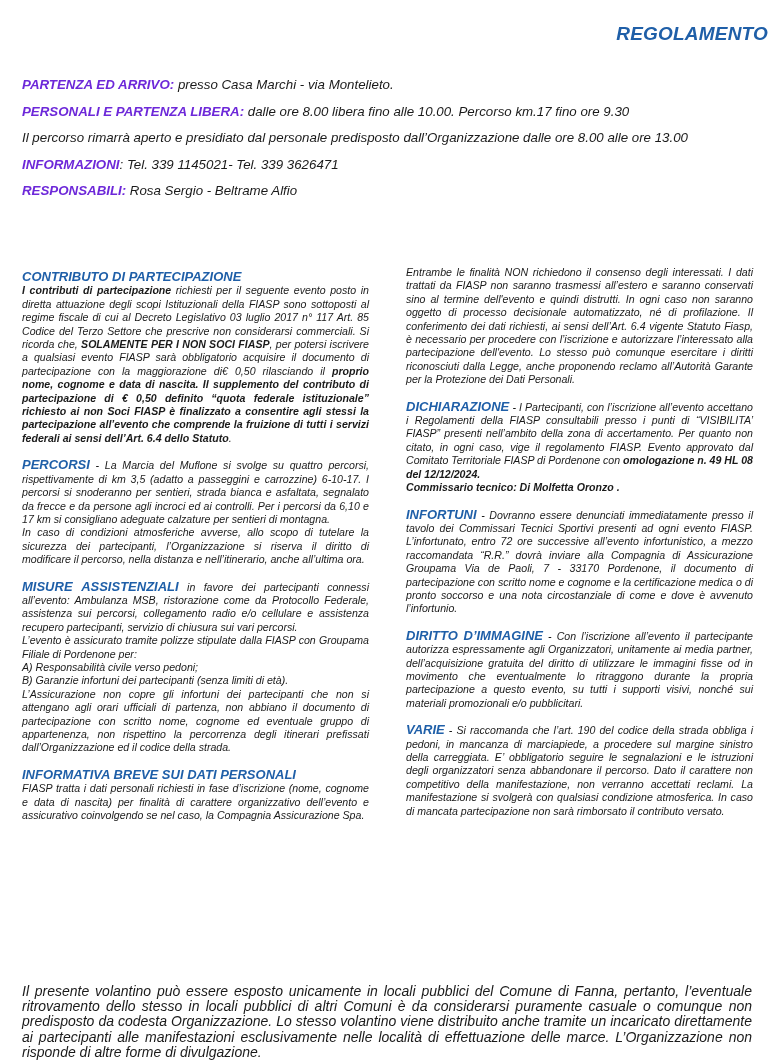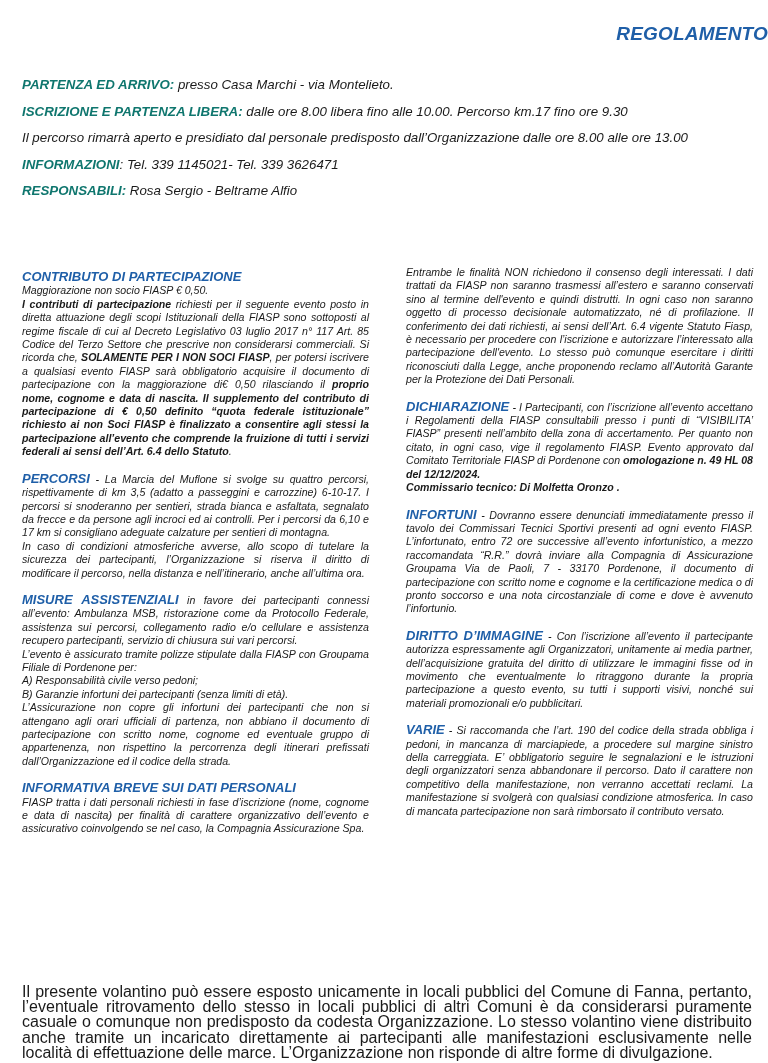--- a/index.html
+++ b/index.html
@@ -27,21 +27,21 @@
       position: absolute;
       left: 22px;
       top: 72px;
       width: 740px;
       font-size: 13.3px;
       font-style: italic;
       line-height: 26.5px;
       font-family: "Liberation Sans Narrow", "Liberation Sans", sans-serif;
     }
     .info .row { white-space: nowrap; }
-    .info .lbl { color: #0f766e; font-weight: bold; }
+    .info .lbl { color: #6d28d9; font-weight: bold; }
     .col {
       position: absolute;
       font-size: 10.6px;
       font-style: italic;
       line-height: 13.4px;
       text-align: justify;
       margin-top: 32px;
     }
     .col-left { left: 22px; top: 238px; width: 347px; }
     .col-right { left: 406px; top: 234px; width: 347px; }
@@ -54,52 +54,52 @@
       font-style: italic;
     }
     .h-block { display: block; margin-bottom: 1px; }
     .b { font-weight: bold; }
     .u { }
     .footer {
       position: absolute;
       left: 22px;
       top: 984px;
       width: 730px;
-      font-size: 16px;
+      font-size: 14px;
+      font-style: italic;
       line-height: 15.2px;
       text-align: justify;
     }
   </style>
 </head>
 <body>
 
 <h1 class="title">REGOLAMENTO</h1>
 
 <div class="info">
   <div class="row">
     <span class="lbl">PARTENZA ED ARRIVO:</span><span> presso Casa Marchi -  via Montelieto.</span>
   </div>
   <div class="row">
-    <span class="lbl">ISCRIZIONE E PARTENZA LIBERA:</span><span> dalle ore 8.00 libera fino alle 10.00. Percorso km.17 fino ore 9.30</span>
+    <span class="lbl">PERSONALI E PARTENZA LIBERA:</span><span> dalle ore 8.00 libera fino alle 10.00. Percorso km.17 fino ore 9.30</span>
   </div>
   <div class="row">
     <span>Il percorso rimarrà aperto e presidiato dal personale predisposto dall’Organizzazione dalle ore 8.00 alle ore 13.00</span>
   </div>
   <div class="row">
     <span class="lbl">INFORMAZIONI</span><span>: Tel. 339 1145021- Tel. 339 3626471</span>
   </div>
   <div class="row">
     <span class="lbl">RESPONSABILI:</span><span> Rosa Sergio - Beltrame Alfio</span>
   </div>
 </div>
 
 <div class="col col-left">
   <div class="sec">
     <span class="h h-block">CONTRIBUTO DI PARTECIPAZIONE</span>
-    <p>Maggiorazione non socio FIASP € 0,50.</p>
     <p><span class="b">I contributi di partecipazione</span><span> richiesti per il seguente evento posto in diretta attuazione degli scopi Istituzionali della FIASP sono sottoposti al regime fiscale di cui al Decreto Legislativo 03 luglio 2017 n° 117 Art. 85 Codice del Terzo Settore che prescrive non considerarsi commerciali. Si ricorda che, </span><span class="b">SOLAMENTE PER I NON SOCI FIASP</span><span>, per potersi iscrivere a qualsiasi evento FIASP sarà obbligatorio acquisire il documento di partecipazione con la maggiorazione di€ 0,50 rilasciando il </span><span class="b">proprio nome, cognome e data di nascita. Il supplemento del contributo di partecipazione di € 0,50 definito “quota federale istituzionale” richiesto ai non Soci FIASP è finalizzato a consentire agli stessi la partecipazione all’evento che comprende la fruizione di tutti i servizi federali ai sensi dell’Art. 6.4 dello Statuto</span><span>.</span></p>
   </div>
 
   <div class="sec">
     <p><span class="h">PERCORSI</span><span> - La Marcia del Muflone si svolge su quattro percorsi, rispettivamente di km 3,5 (adatto a passeggini e carrozzine) 6-10-17. I percorsi si snoderanno per sentieri, strada bianca e asfaltata, segnalato da frecce e da persone agli incroci ed ai controlli. </span><span class="u">Per i percorsi da 6,10 e 17 km si consigliano adeguate calzature per sentieri di montagna.</span></p>
     <p>In caso di condizioni atmosferiche avverse, allo scopo di tutelare la sicurezza dei partecipanti, l’Organizzazione si riserva il diritto di modificare il percorso, nella distanza e nell’itinerario, anche all’ultima ora.</p>
   </div>
 
   <div class="sec">
     <p><span class="h">MISURE ASSISTENZIALI</span><span> in favore dei partecipanti connessi all’evento: Ambulanza MSB, ristorazione come da Protocollo Federale, assistenza sui percorsi, collegamento radio e/o cellulare e assistenza recupero partecipanti, servizio di chiusura sui vari percorsi.</span></p>

